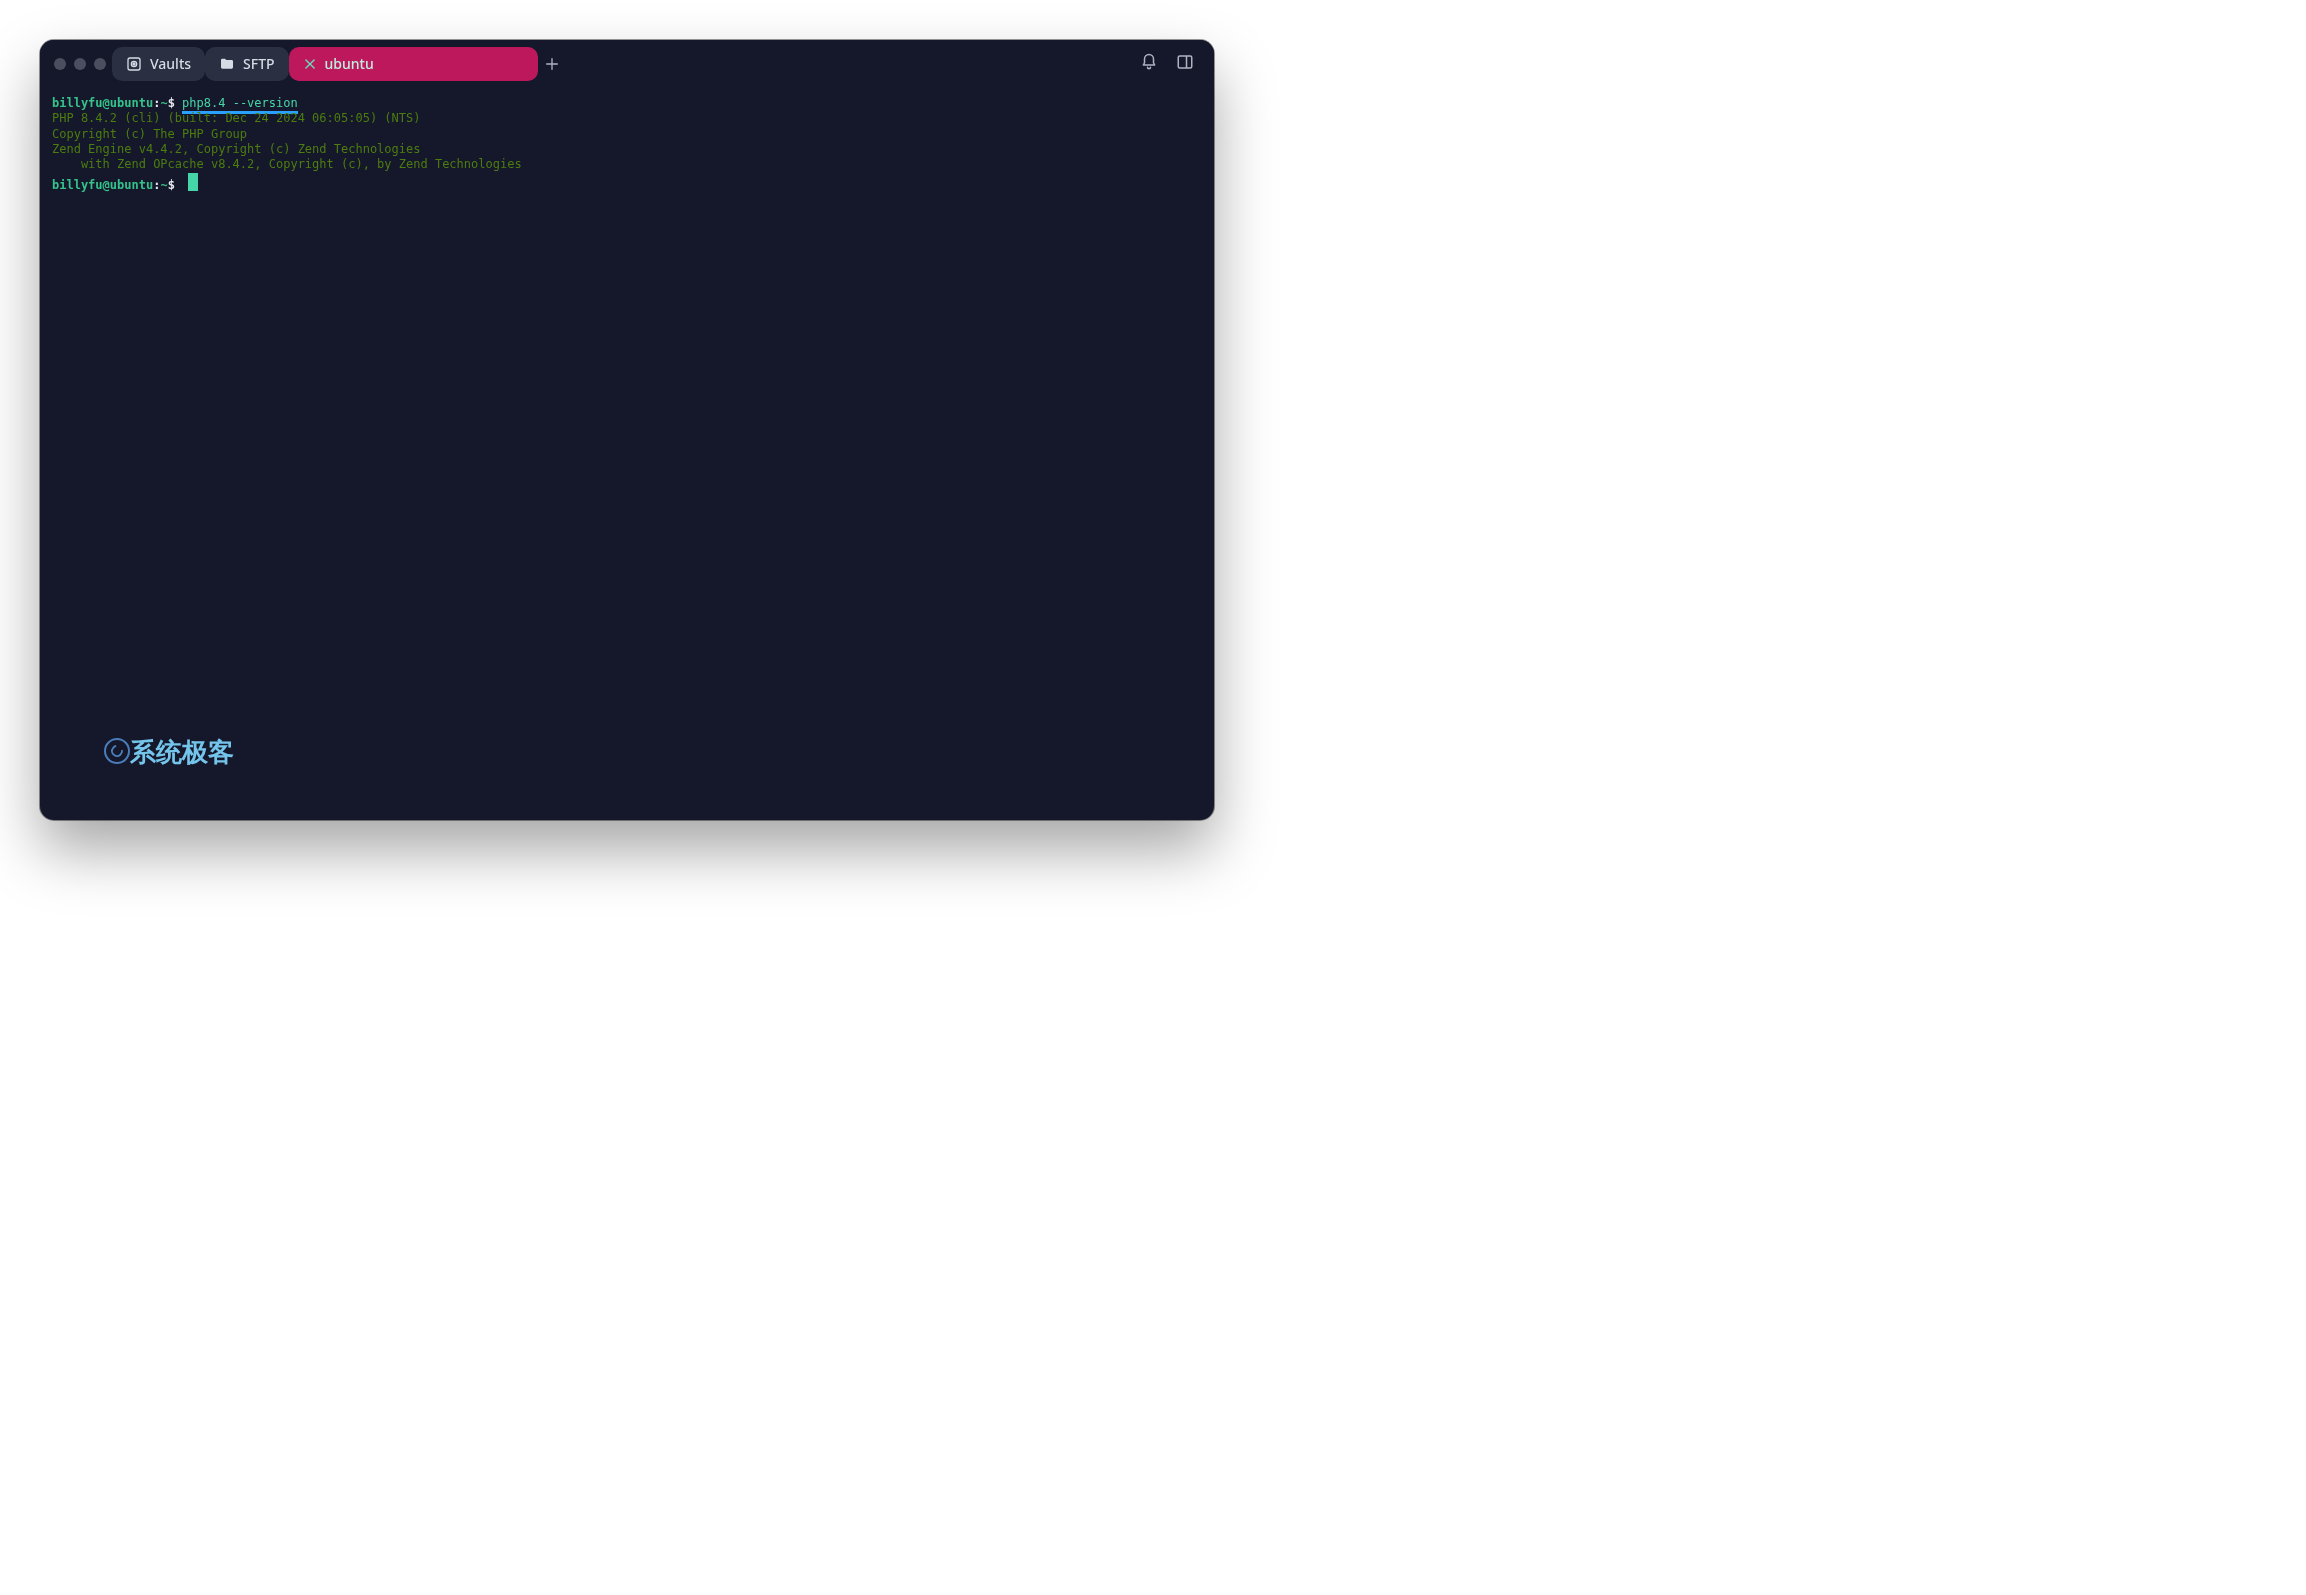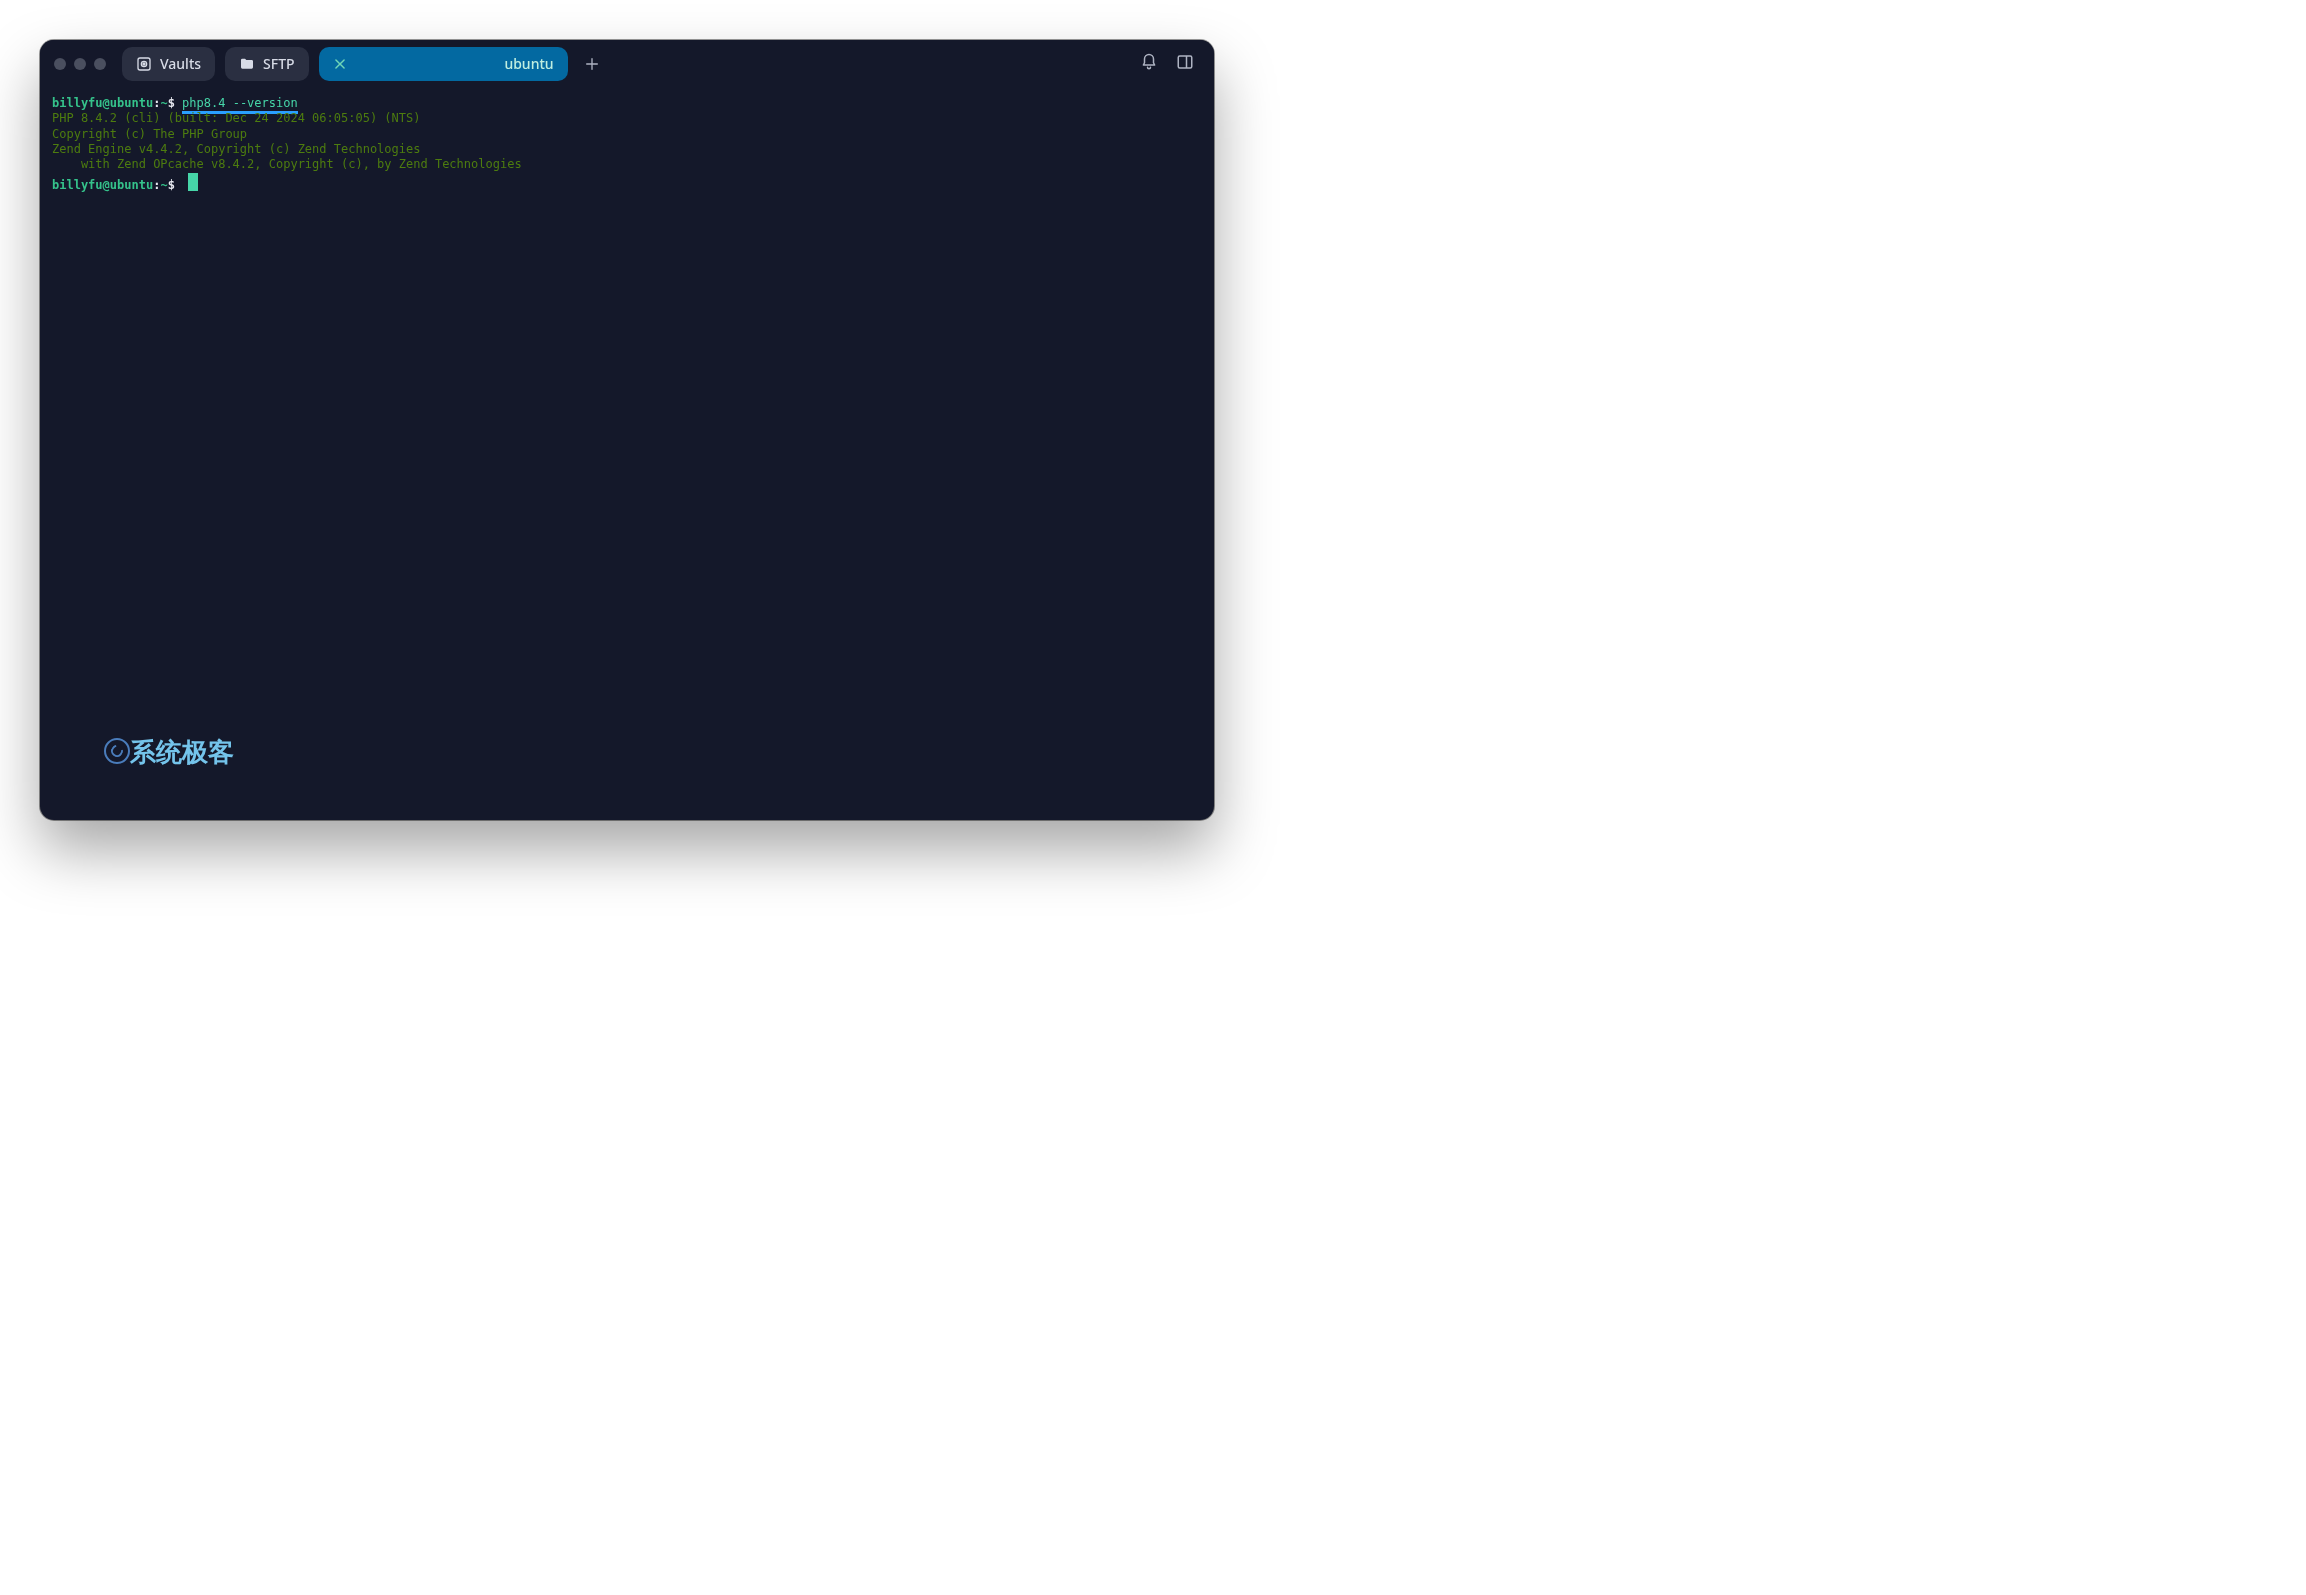--- a/index.html
+++ b/index.html
@@ -19,38 +19,37 @@
     border-radius: 14px;
     box-shadow: 0 30px 60px rgba(0,0,0,.35), 0 0 0 1px rgba(0,0,0,.4);
     display: flex; flex-direction: column;
     overflow: hidden;
     position: relative;
   }
   .titlebar {
     height: 48px;
     display: flex; align-items: center;
     padding: 16px 10px;
-    gap: 10px;
     background: #14182a;
   }
   .traffic { display: flex; gap: 8px; padding: 0 6px 0 4px; }
   .traffic .dot {
     width: 12px; height: 12px; border-radius: 50%;
     background: #4a4f5f;
   }
   .tab {
     display: flex; align-items: center; gap: 8px;
     height: 34px; padding: 0 14px;
     border-radius: 10px;
     background: #2a2f41;
     color: #d7dbe6;
     font: 500 14px/1 system-ui, -apple-system, sans-serif;
     white-space: nowrap;
   }
-  .tab.wide { min-width: 249px; background: #0369a1; color: #bfeee0; justify-content: space-between; }
+  .tab.wide { min-width: 249px; background: #be185d; color: #bfeee0; justify-content: flex-start; }
   .tab .icn { display: inline-flex; }
   .tab .lbl { }
   .close-x svg { stroke: #6fd6b7; }
   .add-tab {
     width: 28px; height: 28px; display: flex; align-items: center; justify-content: center;
     color: #aeb3c2; border-radius: 6px;
   }
   .spacer { flex: 1; }
   .rgt { display: flex; align-items: center; gap: 18px; padding-right: 10px; color: #aeb3c2; }
 

